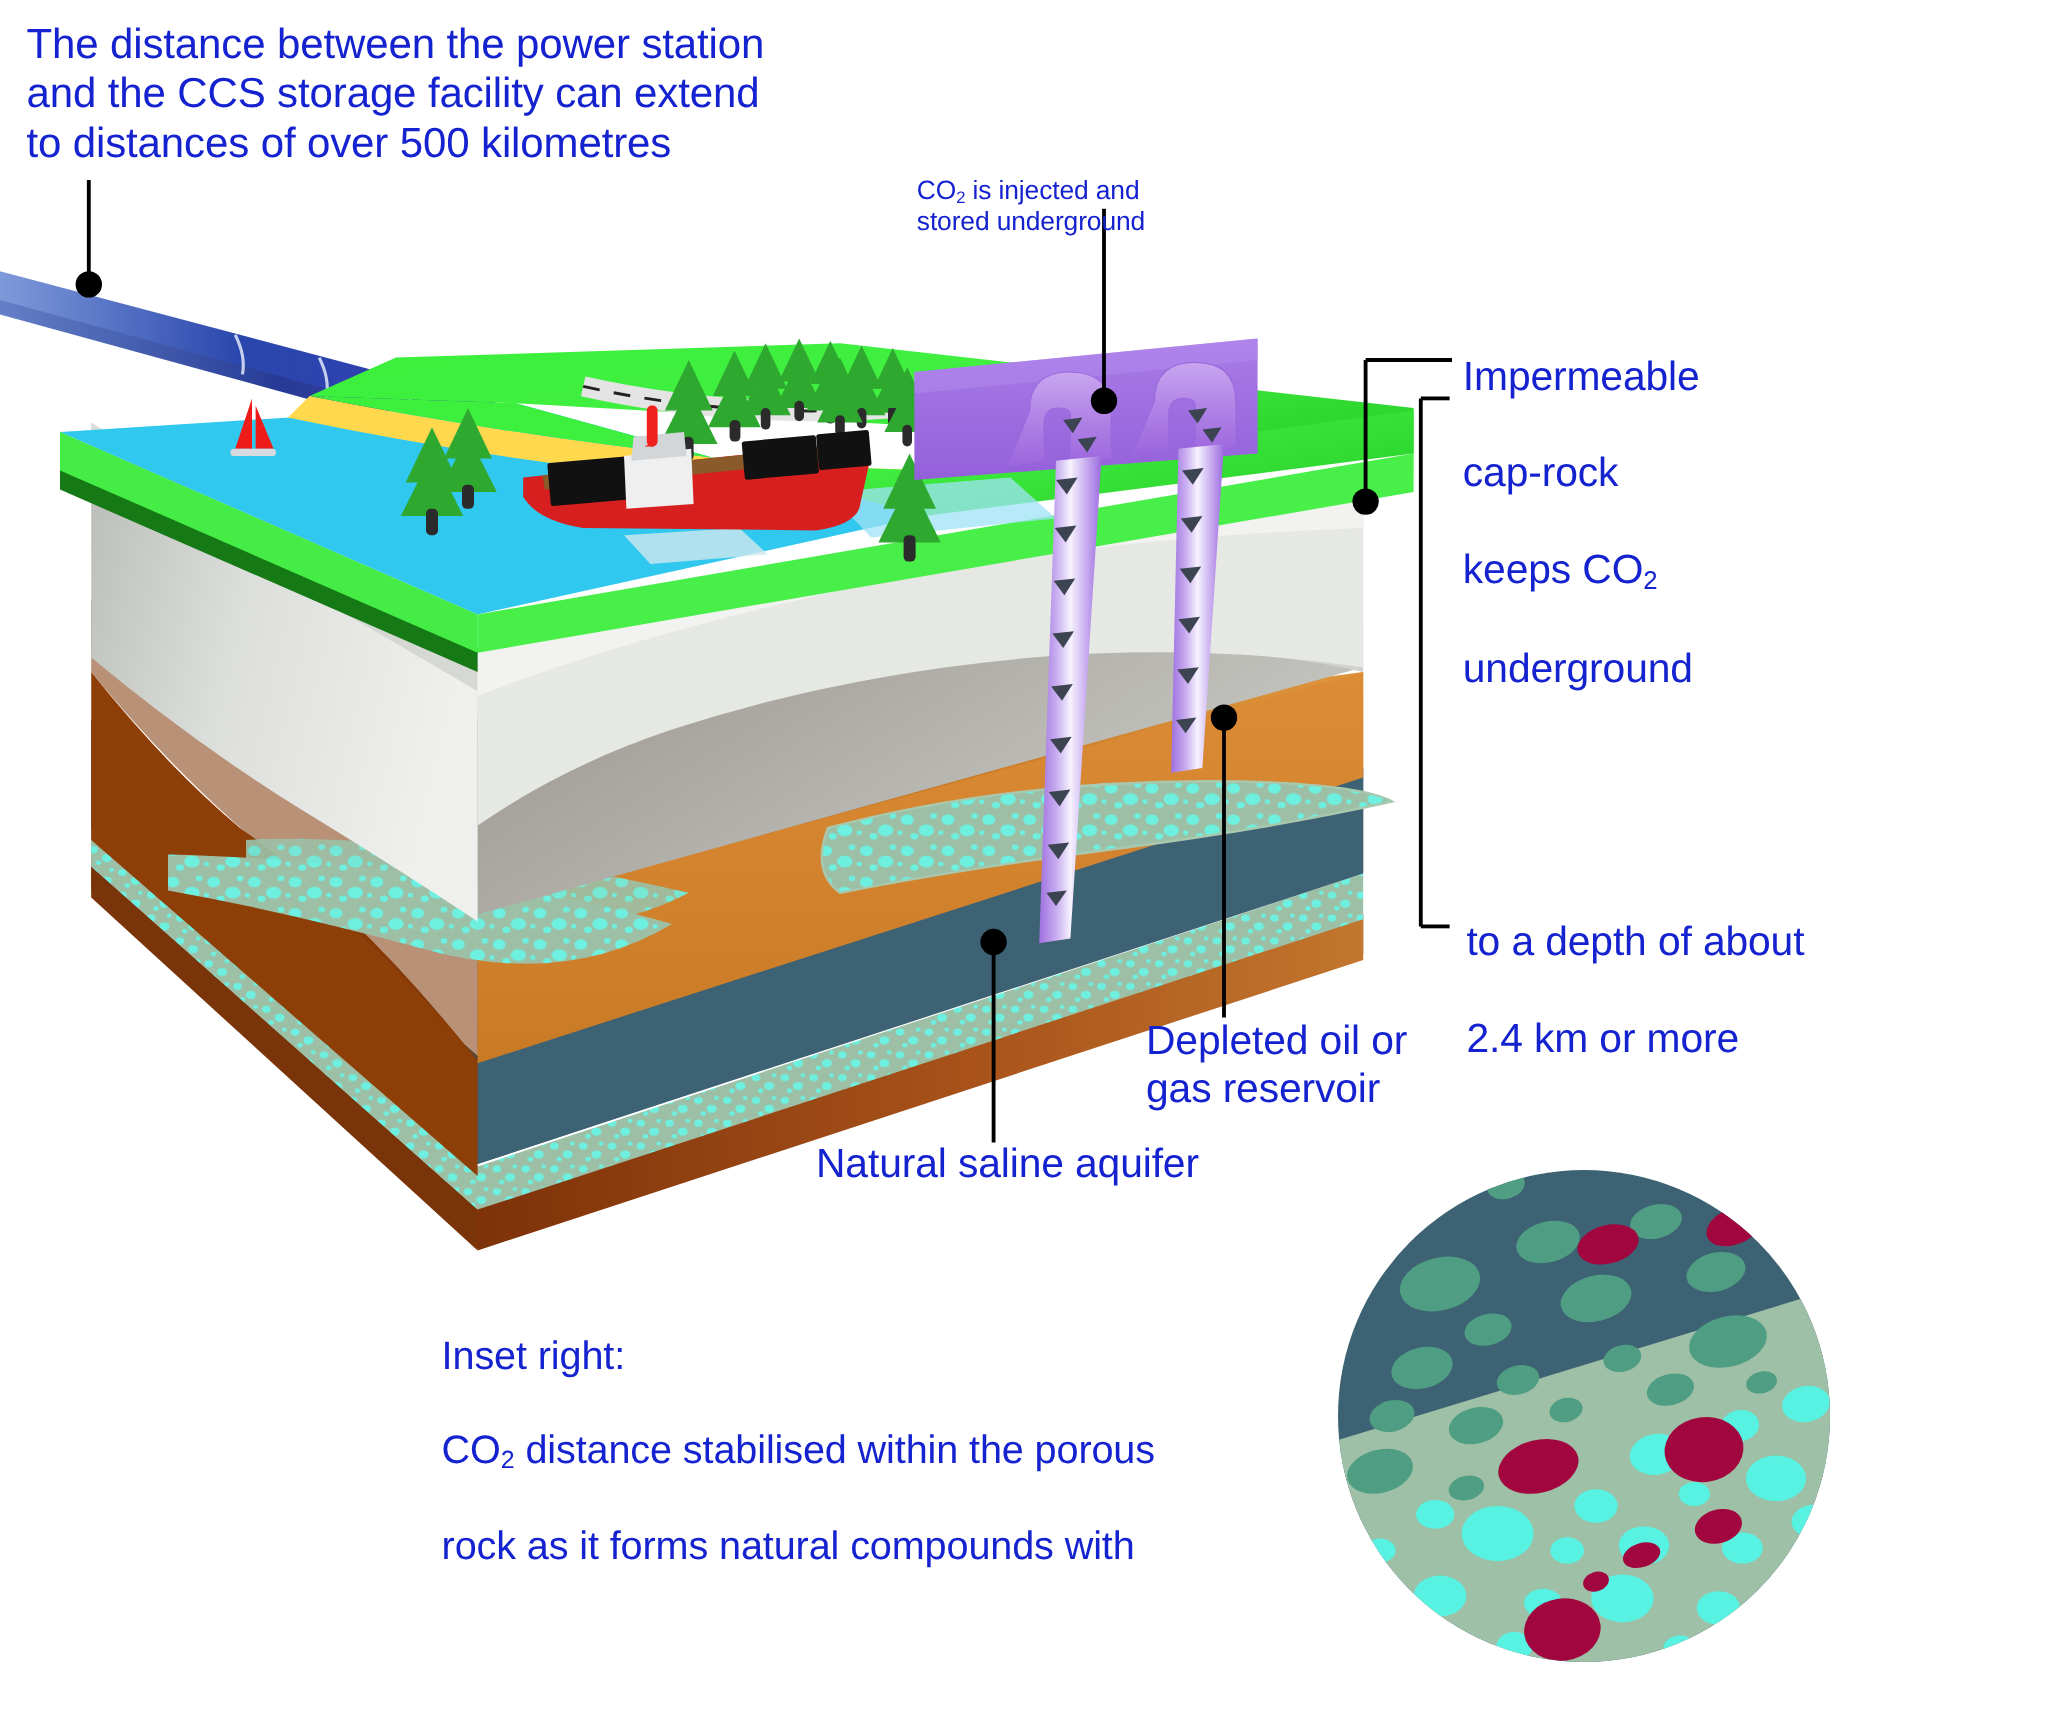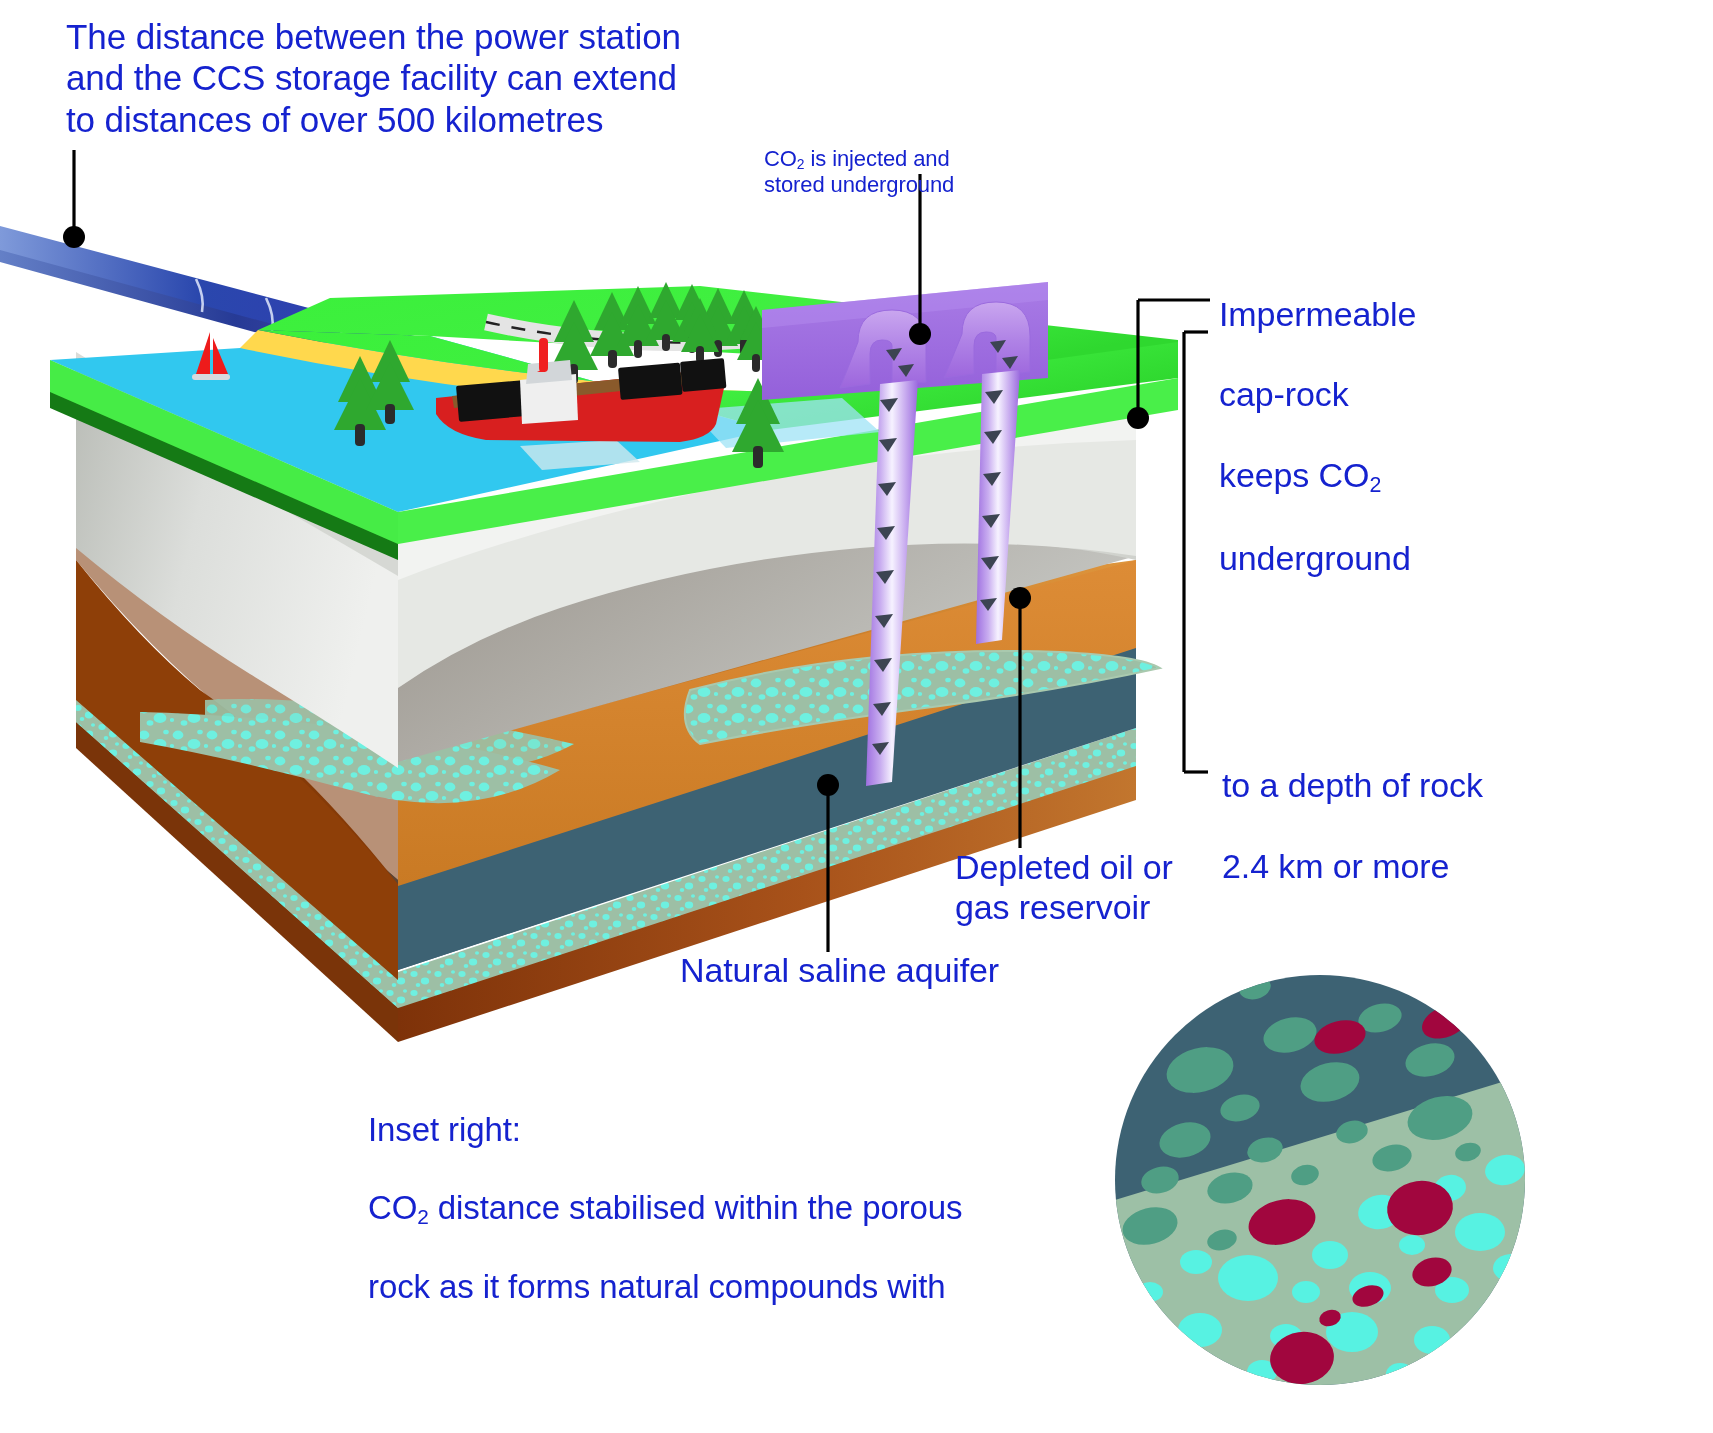--- a/index.html
+++ b/index.html
@@ -2,21 +2,21 @@
 <html><head>
 <meta charset="utf-8">
 <style>
   html,body{margin:0;padding:0;background:#ffffff;}
   body{width:1713px;height:1433px;position:relative;overflow:hidden;
        font-family:"Liberation Sans","DejaVu Sans",sans-serif;}
   .stage{position:absolute;inset:0;width:1713px;height:1433px;}
   svg.layer{position:absolute;left:0;top:0;width:1713px;height:1433px;}
   .label{position:absolute;color:#1522cf;font-weight:400;line-height:1.18;
          white-space:pre-line;letter-spacing:-0.1px;}
-  .l-distance{left:22px;top:16px;font-size:35px;margin-left:44px;}
+  .l-distance{left:22px;top:16px;font-size:35px;}
   .l-injected{left:764px;top:146px;font-size:22px;}
   .l-caprock{left:1219px;top:254px;font-size:34px;}
   .l-pumped{left:1222px;top:645px;font-size:34px;}
   .l-depleted{left:955px;top:847px;font-size:34px;}
   .l-aquifer{left:680px;top:950px;font-size:34px;}
   .l-inset{left:368px;top:1072px;font-size:33px;}
   sub{font-size:0.63em;vertical-align:-0.22em;}
 </style>
 </head>
 <body>
@@ -406,21 +406,21 @@
 
 <div class="label l-caprock">
   <span>Impermeable</span><br>
   <span>cap-rock</span><br>
   <span><span>keeps CO</span><sub>2</sub></span><br>
   <span>underground</span>
 </div>
 
 <div class="label l-pumped">
   <br>
-  <span>to a depth of rock</span><br>
+  <span>to a depth of about</span><br>
   <span>2.4 km or more</span>
 </div>
 
 <div class="label l-aquifer">Natural saline aquifer</div>
 
 <div class="label l-depleted">Depleted oil or
 gas reservoir</div>
 
 <div class="label l-inset">
   <span>Inset right:</span><br>

